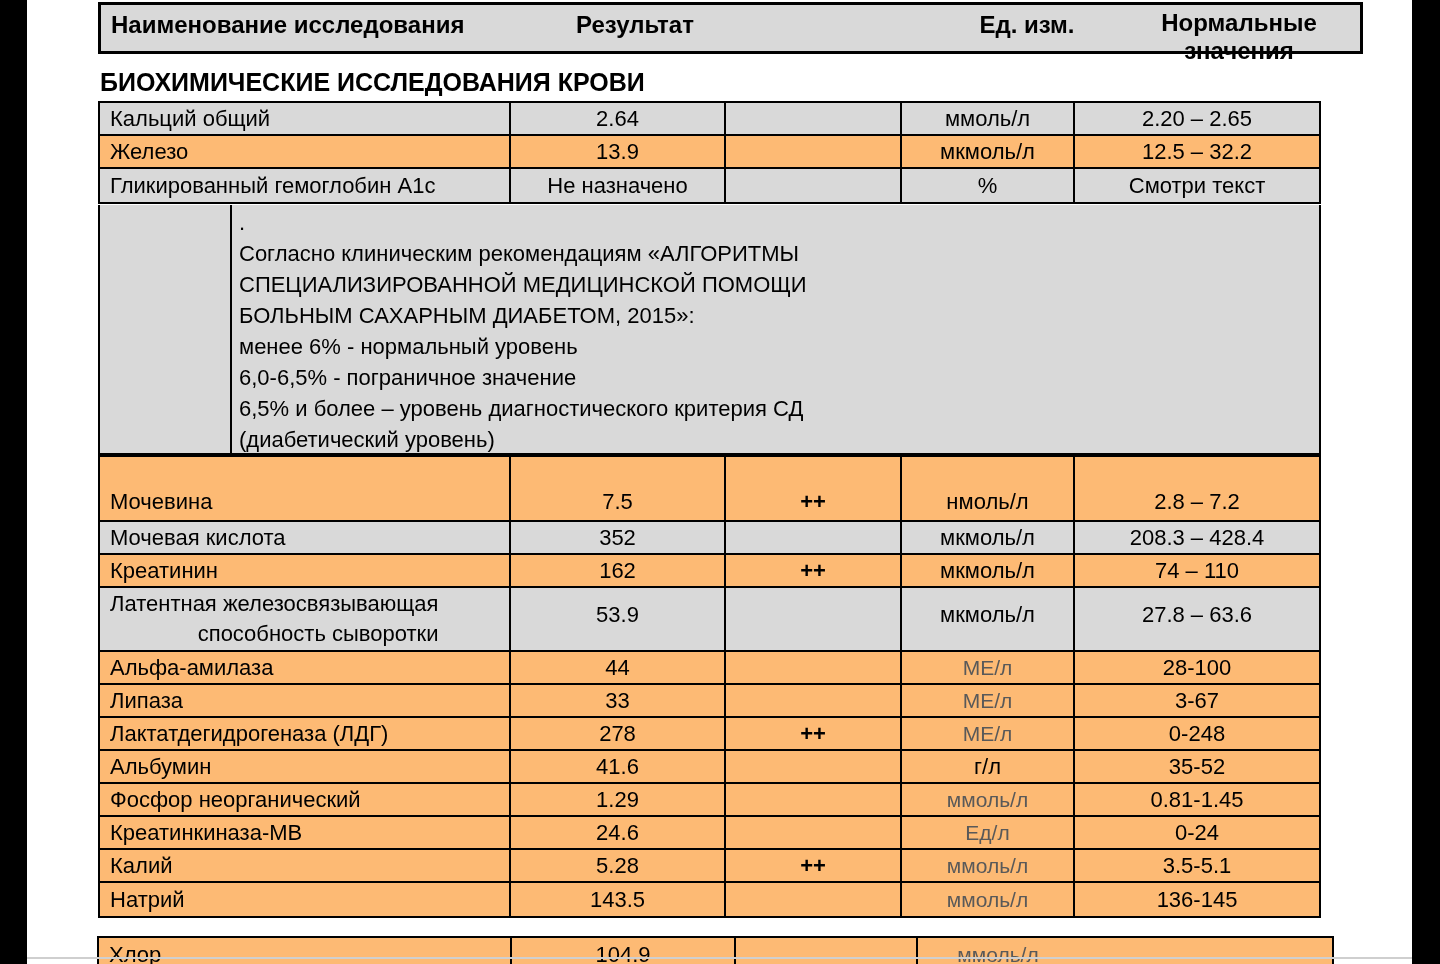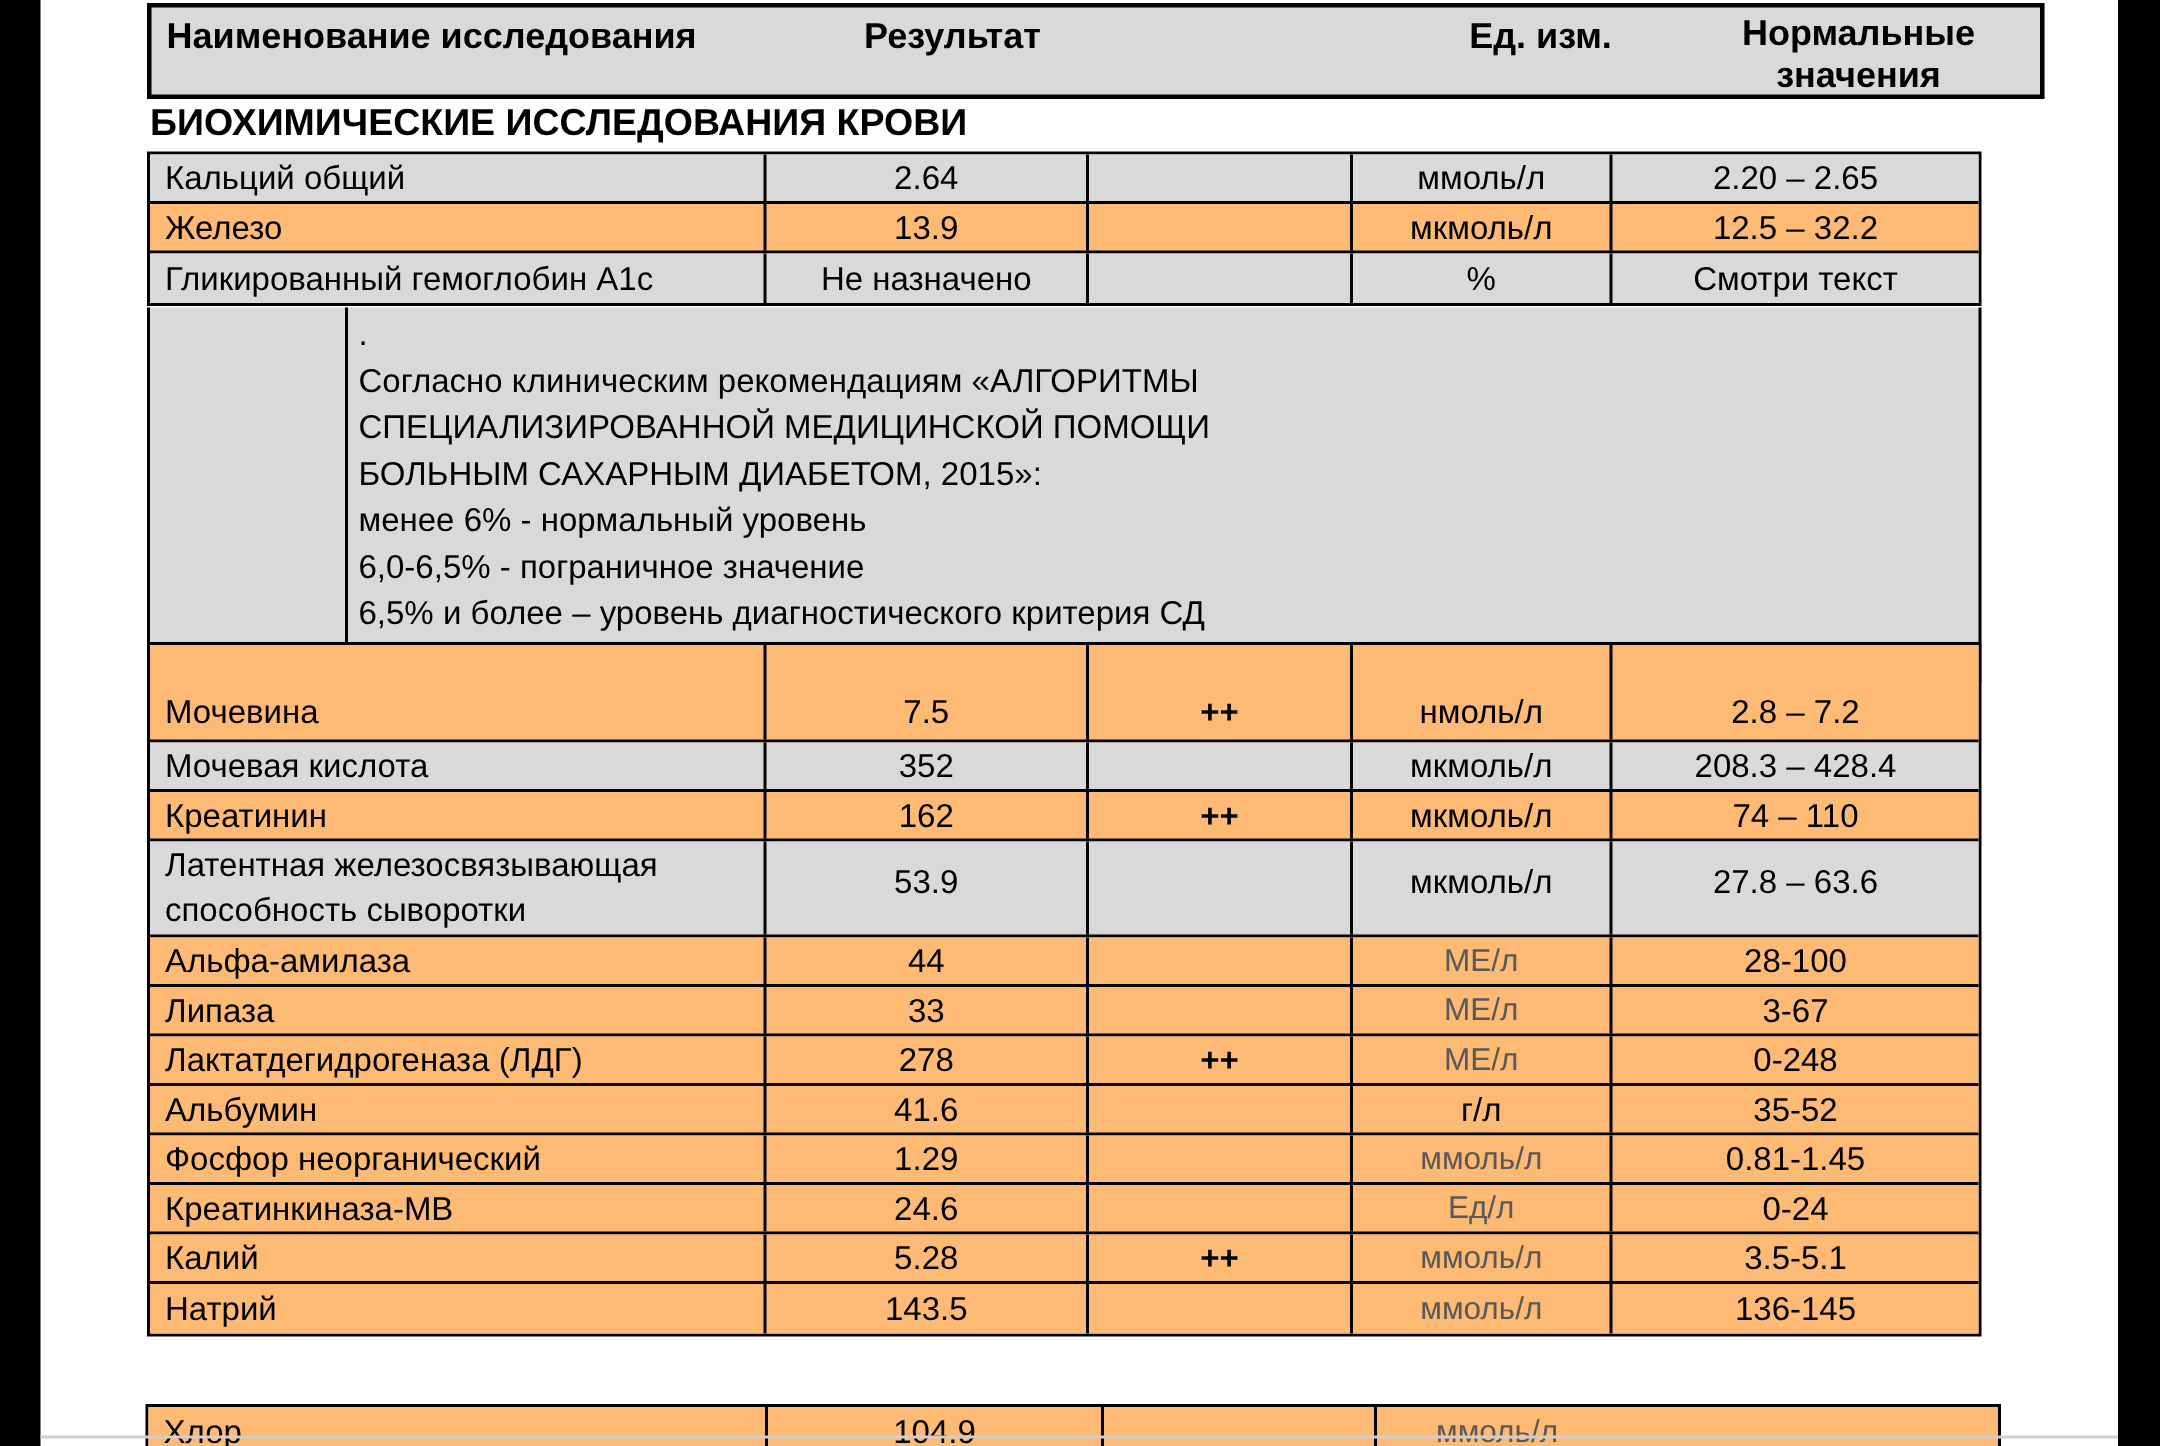--- a/index.html
+++ b/index.html
@@ -3,43 +3,43 @@
 <meta charset="utf-8">
 <style>
   *{margin:0;padding:0;box-sizing:border-box}
   html,body{width:1440px;height:964px;background:#fff;overflow:hidden;
     font-family:"Liberation Sans",sans-serif;color:#000}
   .edge-bar{position:absolute;top:0;bottom:0;background:#000}
   .edge-left{left:0;width:27px}
   .edge-right{left:1412px;width:28px}
 
   
-  .hdr-box{position:absolute;left:98px;top:2px;width:1265px;height:64px;
+  .hdr-box{position:absolute;left:98px;top:2px;width:1265px;height:52px;
     background:#d9d9d9;border:3px solid #000}
   .hdr-label{position:absolute;font-weight:bold;font-size:24px;white-space:nowrap}
   .h1{left:10px;top:6px}
   .h2{left:534px;top:6px;transform:translateX(-50%)}
   .h3{left:926px;top:6px;transform:translateX(-50%)}
   .h4{left:1138px;top:4px;transform:translateX(-50%);width:190px;
     text-align:center;white-space:normal;line-height:28px}
 
   .section-title{position:absolute;left:100px;top:68px;font-size:25px;font-weight:bold}
 
   
   .tbl{position:absolute;left:98px;border:2px solid #000;background:#fff}
   .t1{top:101px;width:1223px}
-  .t2{top:428px;width:1223px}
+  .t2{top:455px;width:1223px}
   .t3{top:936px;left:97px;width:1237px}
   .row{display:flex;height:33px;border-bottom:2px solid #000;background:#fdba74}
   .row:last-child{border-bottom:none}
   .row.shaded{background:#d9d9d9}
   .cell{border-right:2px solid #000;display:flex;align-items:center;
     justify-content:center;font-size:22px;overflow:hidden}
   .cell:last-child{border-right:none}
-  .c-name{width:411px;justify-content:flex-start;padding-left:10px;text-align:left}
+  .c-name{width:411px;justify-content:flex-start;padding-left:10px;text-align:right}
   .c-result{width:215px}
   .c-flag{width:176px;font-weight:bold}
   .c-unit{width:173px}
   .c-normal{flex:1}
   .t3 .c-name{width:413px}
   .t3 .c-result{width:224px}
   .t3 .c-flag{width:182px}
   .t3 .c-unit{width:160px}
   .muted{color:#595959;font-size:21px}
   .row.tall{height:65px}

